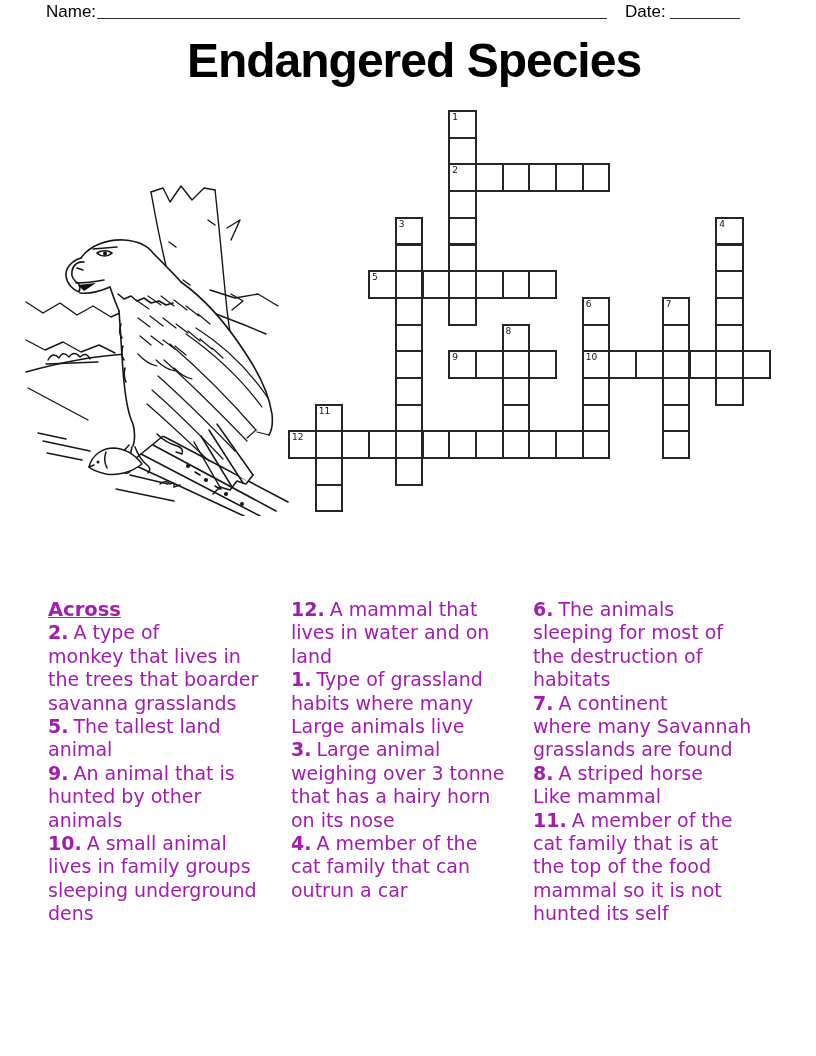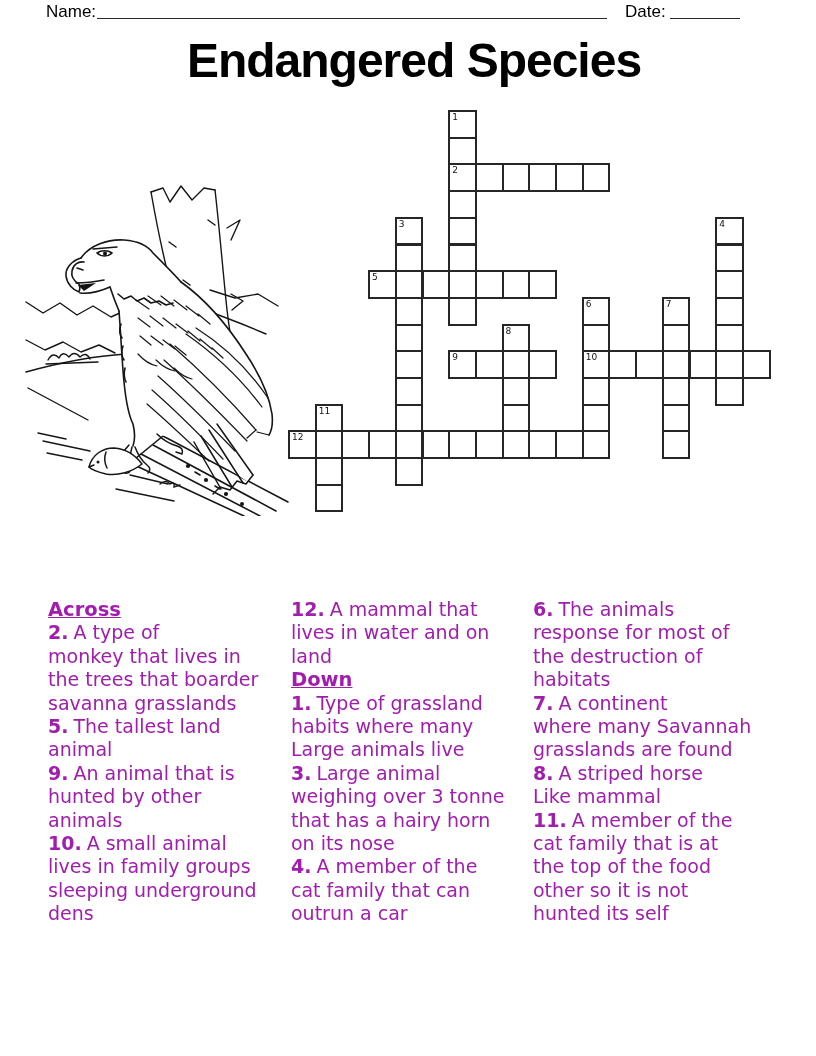--- a/index.html
+++ b/index.html
@@ -247,43 +247,42 @@
         <div class="cl">animals</div>
         <div class="cl"><b>10.</b>A small animal</div>
         <div class="cl">lives in family groups</div>
         <div class="cl">sleeping underground</div>
         <div class="cl">dens</div>
       </div>
     <div class="clue-col c2">
         <div class="cl"><b>12.</b>A mammal that</div>
         <div class="cl">lives in water and on</div>
         <div class="cl">land</div>
-        <div class="cl"><span class="hd">Down</span></div>
         <div class="cl"><b>1.</b>Type of grassland</div>
         <div class="cl">habits where many</div>
         <div class="cl">Large animals live</div>
         <div class="cl"><b>3.</b>Large animal</div>
         <div class="cl">weighing over 3 tonne</div>
         <div class="cl">that has a hairy horn</div>
         <div class="cl">on its nose</div>
         <div class="cl"><b>4.</b>A member of the</div>
         <div class="cl">cat family that can</div>
         <div class="cl">outrun a car</div>
       </div>
     <div class="clue-col c3">
         <div class="cl"><b>6.</b>The animals</div>
-        <div class="cl">response for most of</div>
+        <div class="cl">sleeping for most of</div>
         <div class="cl">the destruction of</div>
         <div class="cl">habitats</div>
         <div class="cl"><b>7.</b>A continent</div>
         <div class="cl">where many Savannah</div>
         <div class="cl">grasslands are found</div>
         <div class="cl"><b>8.</b>A striped horse</div>
         <div class="cl">Like mammal</div>
         <div class="cl"><b>11.</b>A member of the</div>
         <div class="cl">cat family that is at</div>
         <div class="cl">the top of the food</div>
-        <div class="cl">other so it is not</div>
+        <div class="cl">mammal so it is not</div>
         <div class="cl">hunted its self</div>
       </div>
   </div>
 
 </div>
 
 </body></html>

